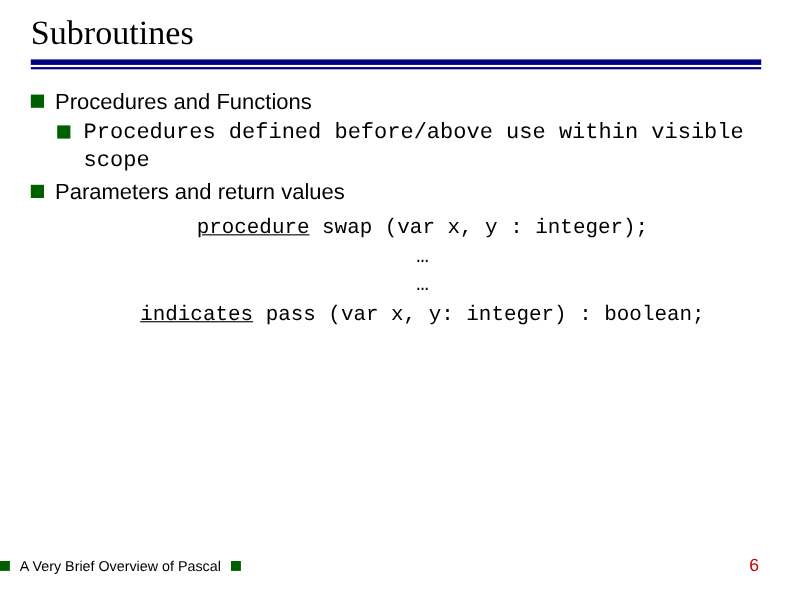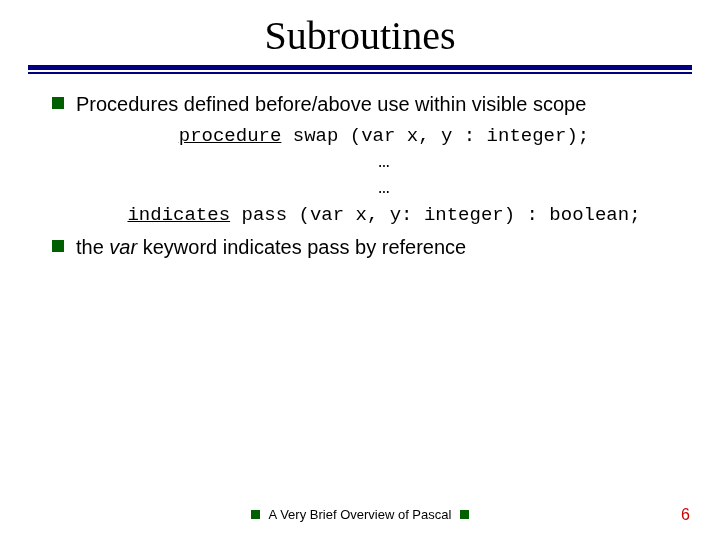--- a/index.html
+++ b/index.html
@@ -12,22 +12,22 @@
     position: relative;
     overflow: hidden;
   }
   .slide {
     width: 100%;
     height: 100%;
     padding: 12px 28px 0 28px;
   }
   .title {
     font-family: "Times New Roman", Times, serif;
-    font-size: 40px;
-    text-align: center;
+    font-size: 31px;
+    text-align: left;
     color: #000;
     margin-bottom: 6px;
   }
   .divider {
     height: 10px;
     position: relative;
     margin-bottom: 16px;
   }
   .divider .bar-main {
     position: absolute;
@@ -36,21 +36,21 @@
     background: #000081;
   }
   .divider .bar-sub {
     position: absolute;
     left: 0; right: 0; top: 7px;
     height: 2px;
     background: #000081;
   }
   .content { font-size: 20px; line-height: 1.3; }
   .l1 { padding-left: 22px; position: relative; margin-bottom: 2px; }
-  .l2 { padding-left: 48px; position: relative; margin-bottom: 2px; }
+  .l2 { padding-left: 48px; position: relative; margin-bottom: 2px; font-family: Liberation Mono, monospace; }
   .l1::before, .l2::before, .footer-bullet::before, .footer-bullet::after {
     content: "";
     position: absolute;
     width: 12px; height: 12px;
     background: #006000;
     top: 6px;
   }
   .l1::before { left: 0; }
   .l2::before { left: 24px; }
   .code-block {
@@ -60,21 +60,21 @@
     margin: 6px 0 6px 48px;
     white-space: nowrap;
     text-align: center;
   }
   .u { text-decoration: underline; }
   .ital { font-style: italic; }
   .footer {
     position: absolute;
     bottom: 18px;
     left: 0; right: 0;
-    text-align: center;
+    text-align: left;
     font-size: 13px;
     color: #000;
   }
   .footer-bullet {
     display: inline-block;
     position: relative;
     padding: 0 18px;
   }
   .footer-bullet::before { left: 0; width: 9px; height: 9px; top: 3px; }
   .footer-bullet::after { right: 0; width: 9px; height: 9px; top: 3px; }
@@ -90,31 +90,30 @@
 <body>
 
 <div class="slide">
   <div class="title">Subroutines</div>
   <div class="divider">
     <div class="bar-main"></div>
     <div class="bar-sub"></div>
   </div>
 
   <div class="content">
+    <div class="l1">Procedures and Functions</div>
     <div class="l2">Procedures defined before/above use within visible scope</div>
+    <div class="l1">Parameters and return values</div>
 
     <div class="code-block">
       <div><span class="u">procedure</span><span> swap (var x, y : integer);</span></div>
       <div>…</div>
       <div>…</div>
       <div><span class="u">indicates</span><span> pass (var x, y: integer) :  boolean;</span></div>
     </div>
 
-    <div class="l2">
-      <span>the </span><span class="ital">var</span><span> keyword indicates pass by reference</span>
-    </div>
   </div>
 </div>
 
 <div class="footer">
   <span class="footer-bullet">A Very Brief Overview of Pascal</span>
 </div>
 <div class="page-num">6</div>
 
 </body></html>

